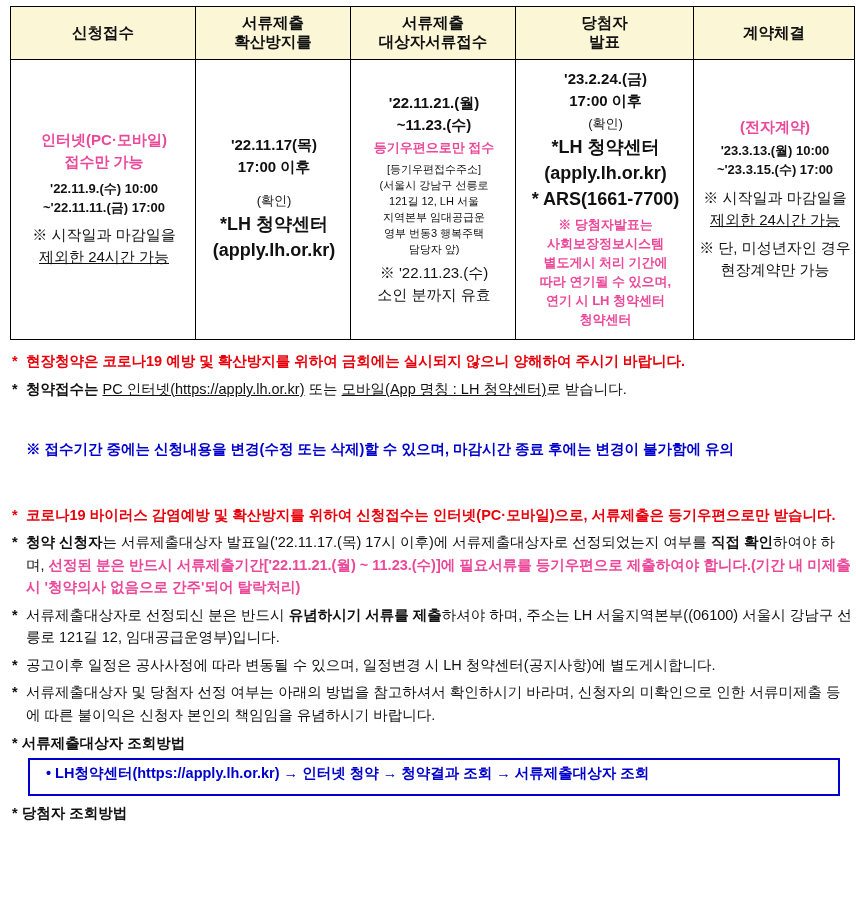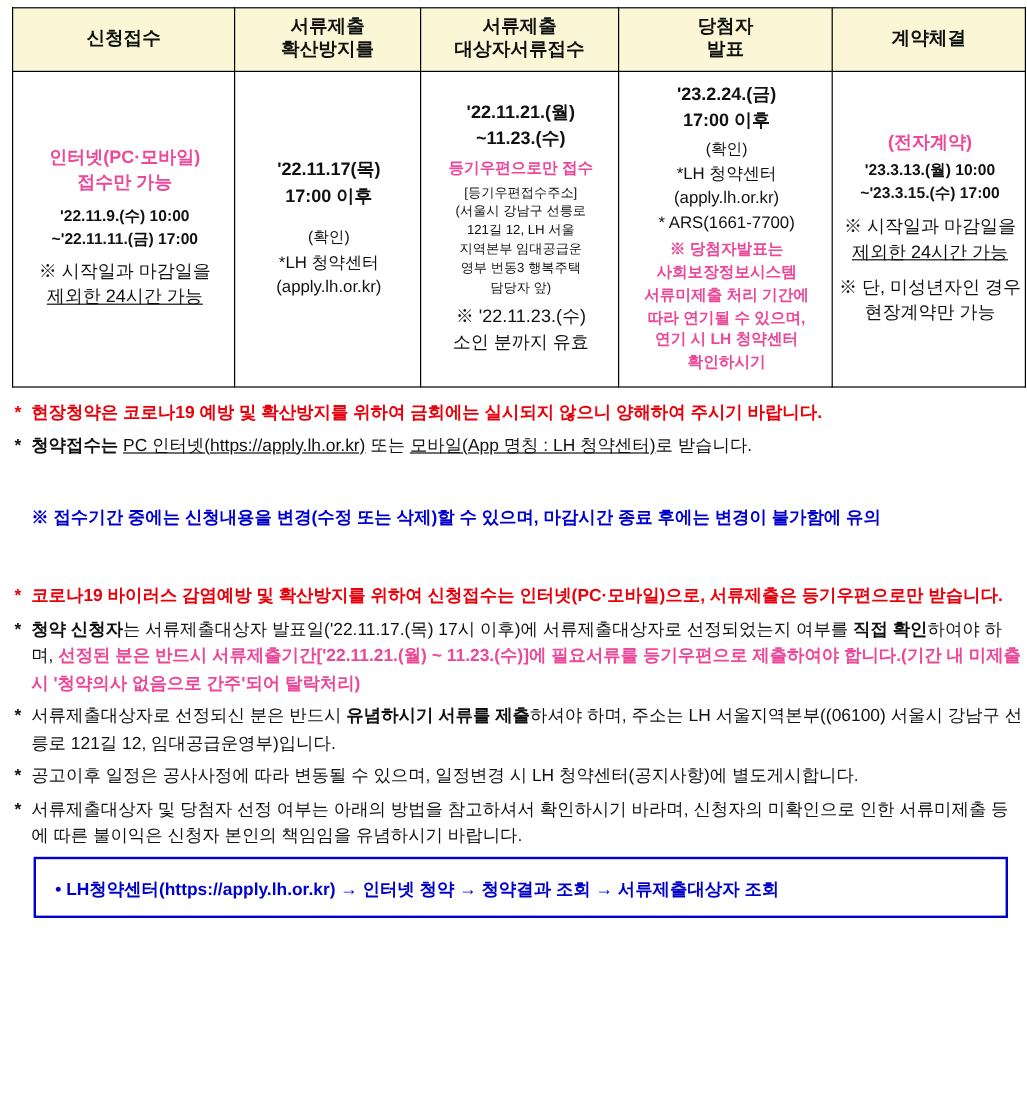--- a/index.html
+++ b/index.html
@@ -48,21 +48,21 @@
   }
   .col1 { width: 185px; }
   .col2 { width: 155px; }
   .col3 { width: 165px; }
   .col4 { width: 178px; }
   .col5 { width: 161px; }
   .redb { color: #ec4899; font-weight: bold; }
   .bold { font-weight: bold; }
   .u { text-decoration: underline; }
   .big { font-size: 15px; font-weight: bold; }
-  .med { font-size: 14px; font-weight: normal; }
+  .med { font-size: 18px; font-weight: bold; }
   .sm { font-size: 15px; }
   .xsm { font-size: 11px; }
   .sp { display: block; height: 7px; }
   .sp-s { display: block; height: 4px; }
   .line { display: block; }
 
   
   .notes {
     margin: 10px 0 0 6px;
     width: 840px;
@@ -89,21 +89,21 @@
   .howto-title {
     font-size: 14.5px;
     font-weight: bold;
     margin: 8px 0 5px 6px;
   }
   .boxed {
     border: 2px solid #0000cd;
     margin: 0 0 8px 22px;
     width: 812px;
     box-sizing: border-box;
-    padding: 15px 10px 8px 10px;
+    padding: 2px 10px 8px 10px;
   }
   .boxed .row {
     color: #0000cd;
     font-size: 14.5px;
     font-weight: bold;
     line-height: 1.65;
     padding-left: 6px;
   }
 </style>
 </head>
@@ -186,24 +186,24 @@
           <span class="line big">'23.2.24.(금)</span>
           <span class="line big">17:00 이후</span>
           <span class="sp-s"></span>
           <span class="line">(확인)</span>
           <span class="line med">*LH 청약센터</span>
           <span class="line med">(apply.lh.or.kr)</span>
           <span class="line med">* ARS(1661-7700)</span>
           <span class="sp-s"></span>
           <span class="line redb">※ 당첨자발표는</span>
           <span class="line redb">사회보장정보시스템</span>
-          <span class="line redb">서류미제출 처리 기간에</span>
+          <span class="line redb">별도게시 처리 기간에</span>
           <span class="line redb">따라 연기될 수 있으며,</span>
           <span class="line redb">연기 시 LH 청약센터</span>
-          <span class="line redb">확인하시기</span>
+          <span class="line redb">청약센터</span>
         </td>
 
         <td>
           <span class="line redb big">(전자계약)</span>
           <span class="sp-s"></span>
           <span class="line bold">'23.3.13.(월)  10:00</span>
           <span class="line bold">~'23.3.15.(수)  17:00</span>
           <span class="sp"></span>
           <span class="line sm">※ 시작일과 마감일을</span>
           <span class="line sm u">제외한 24시간 가능</span>
@@ -253,18 +253,24 @@
       <span class="txt">공고이후 일정은 공사사정에 따라 변동될 수 있으며, 일정변경 시 LH 청약센터(공지사항)에 별도게시합니다.</span>
     </div>
 
     <div class="note">
       <span class="star">*</span>
       <span class="txt">서류제출대상자 및 당첨자 선정 여부는 아래의 방법을 참고하셔서 확인하시기 바라며, 신청자의 미확인으로 인한 서류미제출 등에 따른 불이익은 신청자 본인의 책임임을 유념하시기 바랍니다.</span>
     </div>
 
   </div>
 
+  <div class="howto-title">
+    <span>* </span><span>서류제출대상자 조회방법</span>
+  </div>
   <div class="boxed">
     <div class="row">• LH청약센터(https://apply.lh.or.kr)  →  인터넷 청약  →  청약결과 조회  →  서류제출대상자 조회</div>
   </div>
 
+  <div class="howto-title">
+    <span>* </span><span>당첨자 조회방법</span>
+  </div>
 
 </div>
 
 </body></html>

